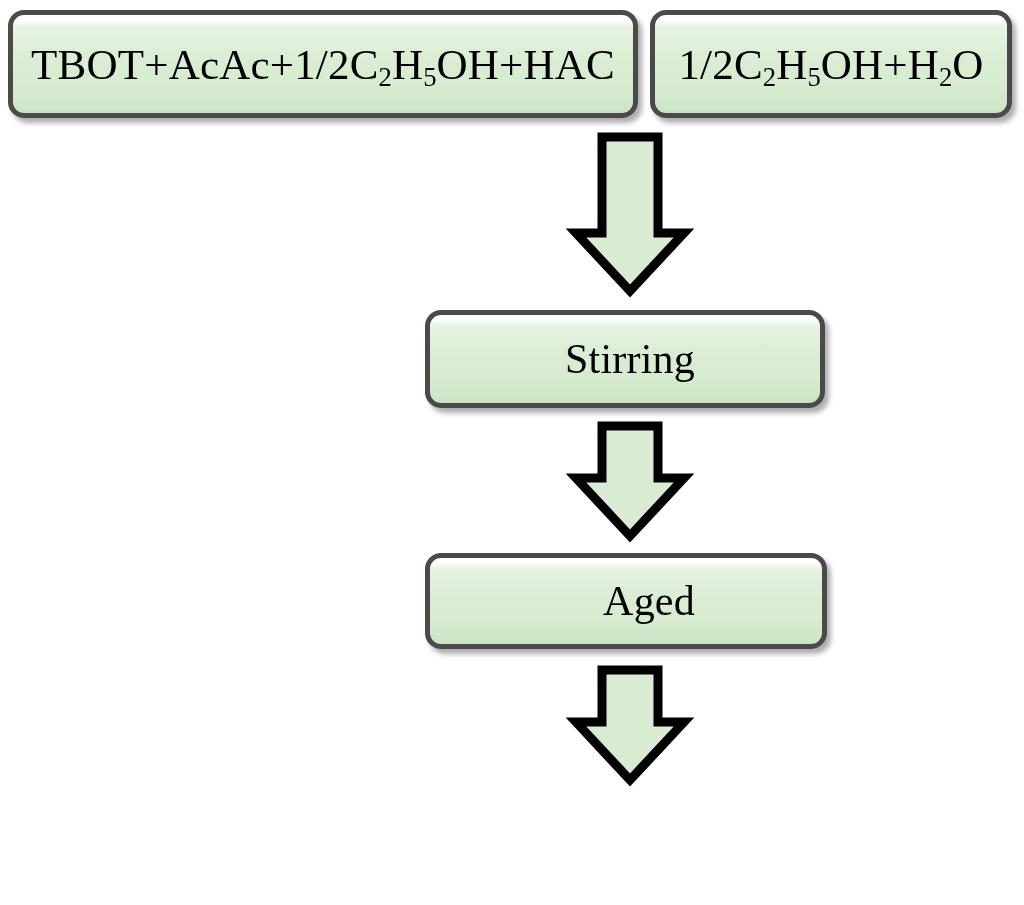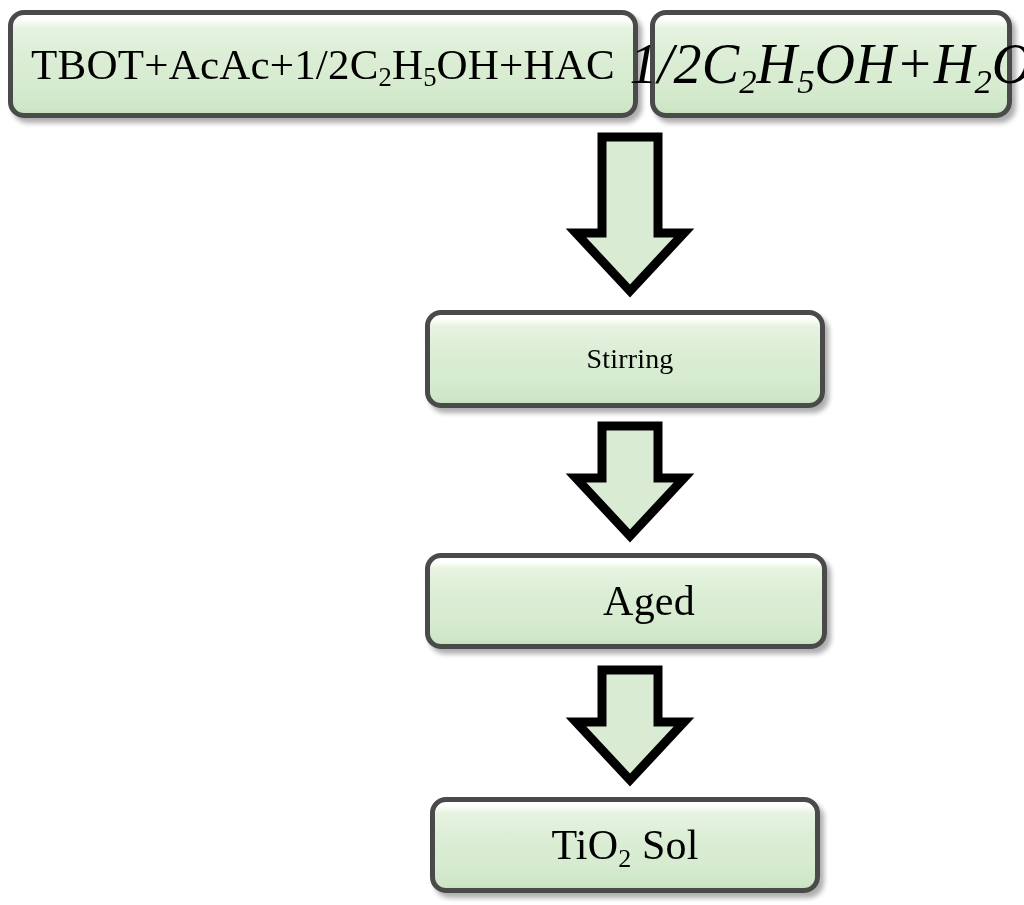--- a/index.html
+++ b/index.html
@@ -66,27 +66,26 @@
 
   
   #node-precursor {
     left: 8px;  top: 10px;
     width: 630px; height: 108px;
     font-size: 43px;
   }
   #node-solvent {
     left: 650px; top: 10px;
     width: 362px; height: 108px;
-    font-size: 56px;
-    font-style: italic;
+    font-size: 43px;
   }
   #node-stirring {
     left: 425px; top: 310px;
     width: 400px; height: 98px;
-    font-size: 28px;
+    font-size: 42px;
     padding-left: 10px;
   }
   #node-aged {
     left: 425px; top: 553px;
     width: 402px; height: 96px;
     font-size: 42px;
     padding-left: 46px;
   }
   #node-sol {
     left: 430px; top: 797px;
@@ -145,17 +144,14 @@
   <div class="node" id="node-aged">
     <span class="label">Aged</span>
   </div>
 
   <div class="arrow" id="arrow-aged-to-sol">
     <svg width="120" height="118" viewBox="0 0 120 118">
       <polygon class="arrow-shape" points="32,4 88,4 88,56 114,56 60,114 6,56 32,56"></polygon>
     </svg>
   </div>
 
-  <div class="node" id="node-sol">
-    <span class="label">TiO<sub>2</sub> Sol</span>
-  </div>
 
 </div>
 
 </body></html>

